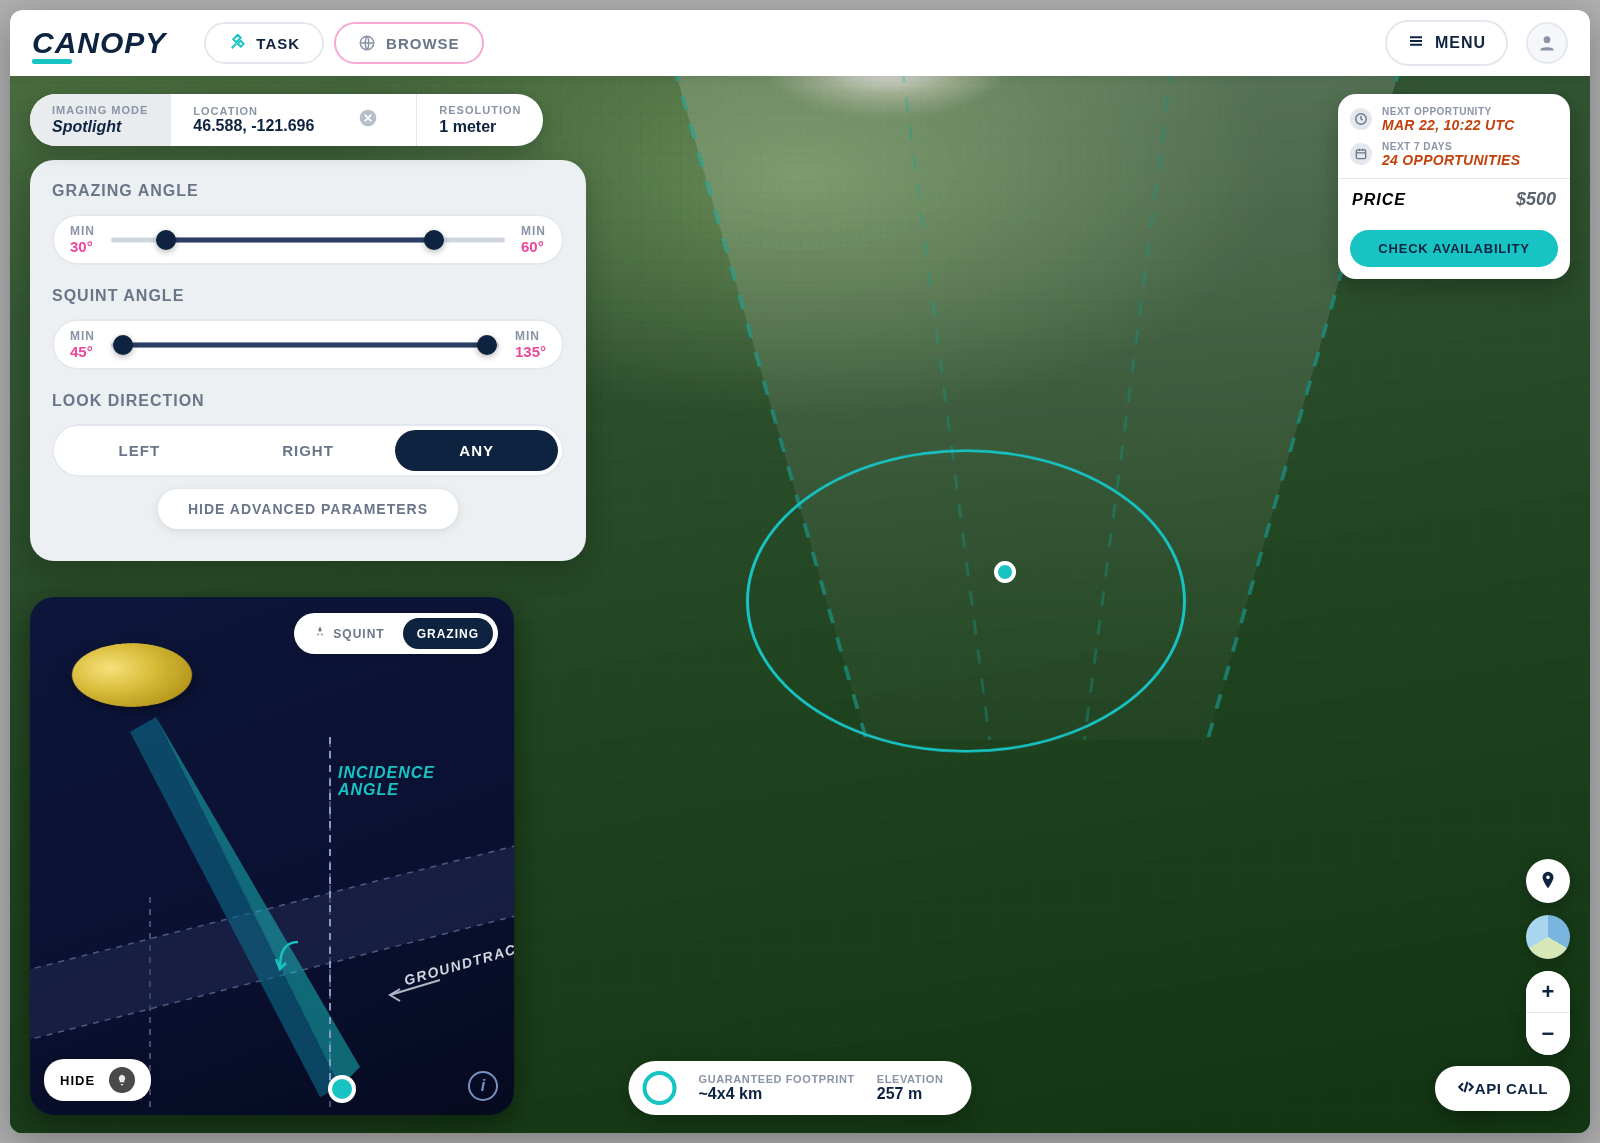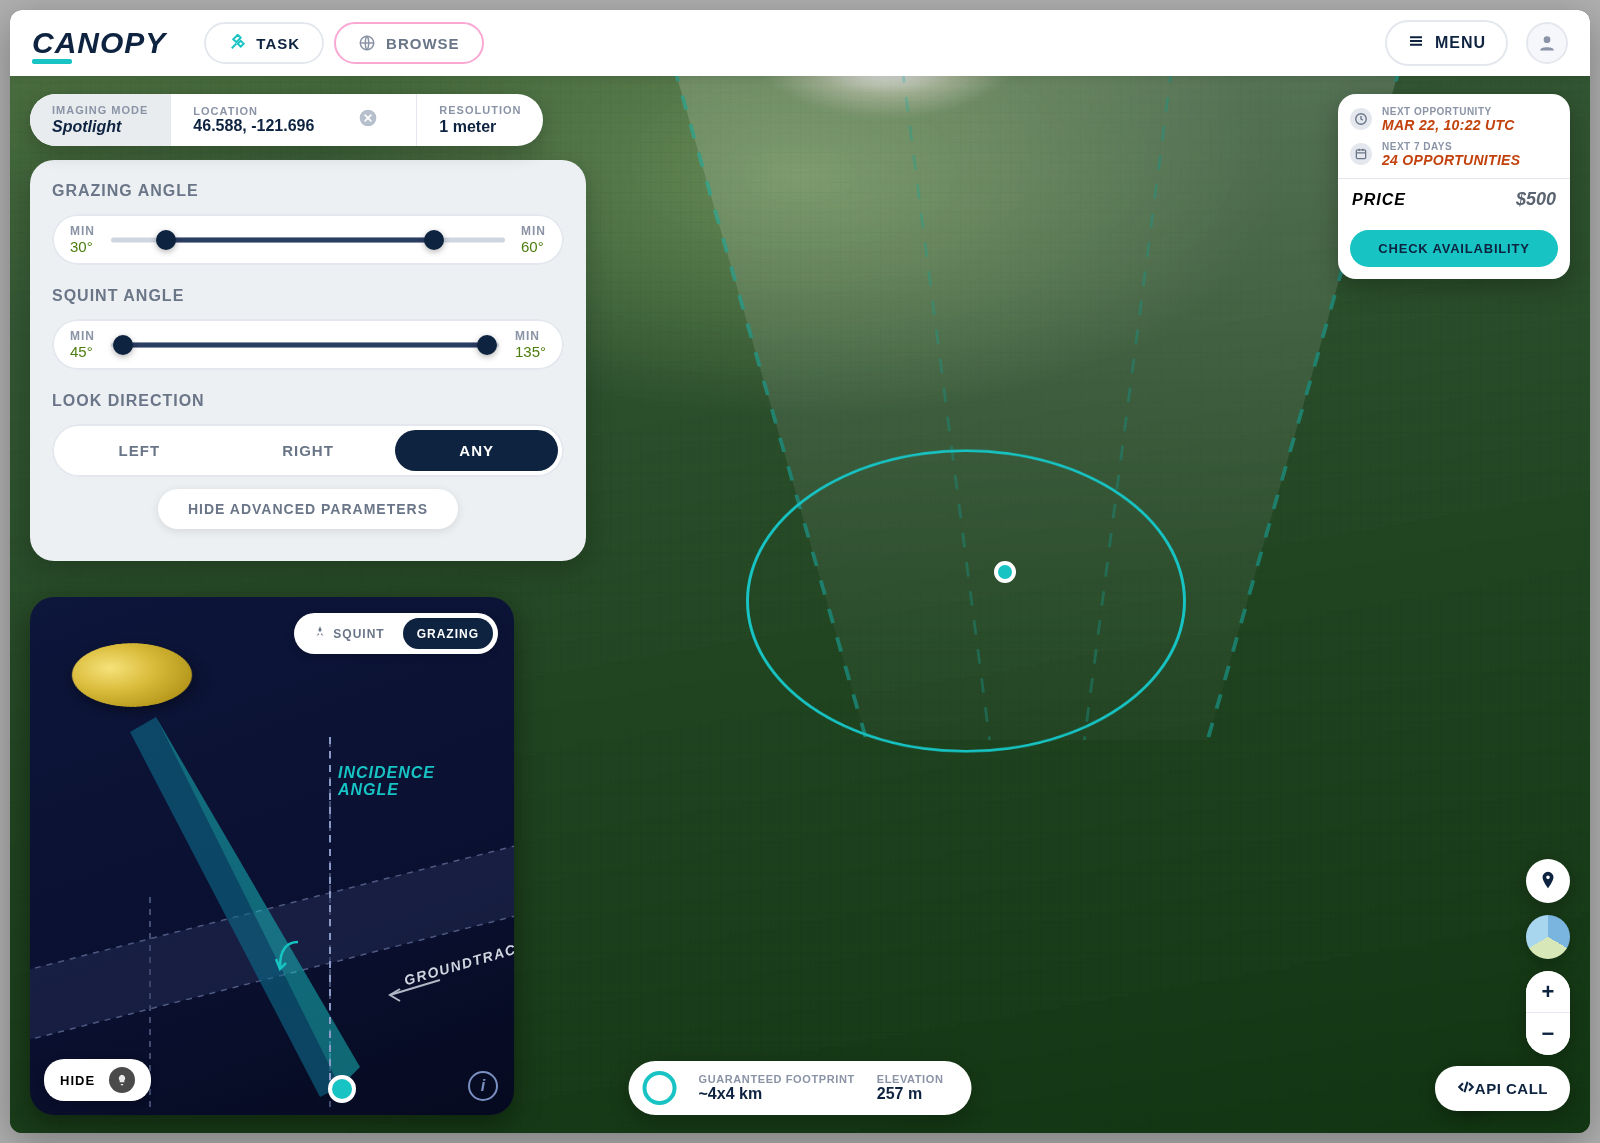--- a/index.html
+++ b/index.html
@@ -43,21 +43,21 @@
   .info-strip .value { font-size:16px; font-weight:800; color:#0d2340; }
   .info-strip .value.italic { font-style:italic; }
   .info-strip .clear { align-self:center; padding:0 16px 0 4px; color:#b6bfcc; cursor:pointer; }
 
   
   .param-panel { position:absolute; top:150px; left:20px; width:556px; background:#edf0f3; border-radius:24px; padding:22px; box-shadow: 0 8px 28px rgba(0,0,0,0.2); z-index:25; }
   .param-panel h4 { font-size:16px; font-weight:800; letter-spacing:1px; color:#6a7688; margin-bottom:14px; }
   .slider-row { background:#fff; border-radius:26px; padding:10px 18px; display:flex; align-items:center; gap:16px; box-shadow:inset 0 0 0 2px #e4e8ee; margin-bottom:22px; }
   .slider-row .ends { display:flex; flex-direction:column; gap:0px; }
   .slider-row .ends .lbl { font-size:12px; font-weight:800; letter-spacing:1px; color:#8a94a6; }
-  .slider-row .ends .v { font-size:15px; font-weight:400; color:#4d7c0f; }
+  .slider-row .ends .v { font-size:15px; font-weight:700; color:#ec4899; }
   .slider-track { flex:1; position:relative; height:28px; }
   .slider-track .rail { position:absolute; top:50%; left:0; right:0; height:5px; background:#cfd6e0; border-radius:4px; transform:translateY(-50%); }
   .slider-track .range { position:absolute; top:50%; height:5px; background:#2a3d62; border-radius:4px; transform:translateY(-50%);}
   .slider-track .thumb { position:absolute; top:50%; width:20px; height:20px; border-radius:50%; background:#0d2340; transform:translate(-50%,-50%); box-shadow:0 2px 6px rgba(0,0,0,0.3); cursor:grab;}
   .toggle-row { background:#fff; border-radius:30px; padding:6px; display:flex; gap:6px; box-shadow:inset 0 0 0 2px #e4e8ee; margin-bottom:10px;}
   .toggle-row button { flex:1; border:none; background:transparent; border-radius:24px; padding:12px 0; font-weight:800; font-size:15px; letter-spacing:1px; color:#6a7688; cursor:pointer;}
   .toggle-row button.active { background:#0d2340; color:#fff;}
   .advanced-toggle { display:block; margin:12px auto 10px; background:#fff; border:none; border-radius:26px; padding:12px 30px; font-weight:800; font-size:14px; letter-spacing:1px; color:#6a7688; box-shadow:0 2px 10px rgba(0,0,0,0.1); cursor:pointer;}
 
   

